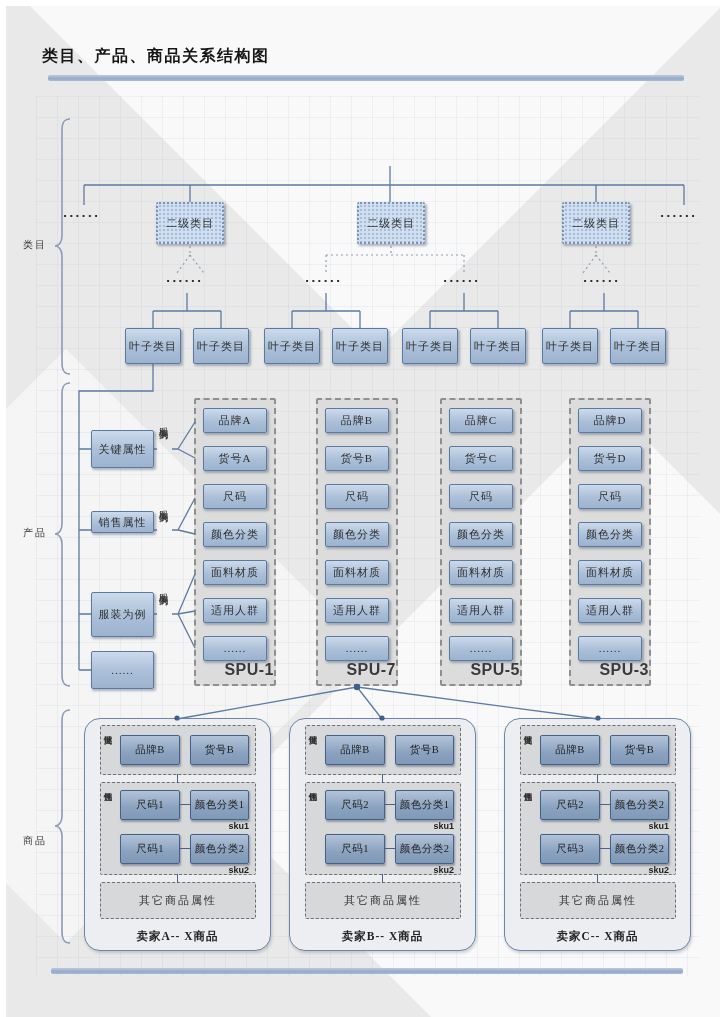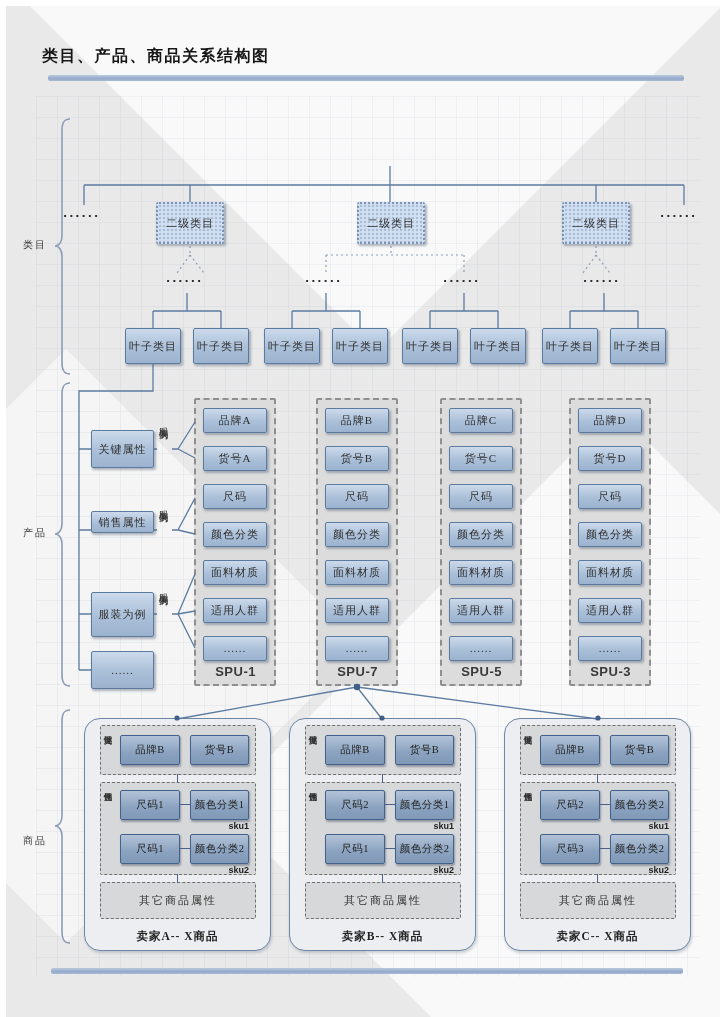--- a/index.html
+++ b/index.html
@@ -21,22 +21,22 @@
   .level2{border:2px dotted #7e93af;background-color:#cfdef0;
        background-image:radial-gradient(rgba(105,130,165,0.38) 1px,transparent 1.3px);background-size:4px 4px;}
   .dots{position:absolute;font-family:"DejaVu Sans","Liberation Sans",sans-serif;font-weight:bold;font-size:11px;
        letter-spacing:2px;color:#2b2b2b;z-index:4;}
   .seclabel{position:absolute;font-size:10px;color:#3a3a3a;letter-spacing:2px;z-index:4;}
   .vnote{position:absolute;writing-mode:vertical-rl;text-orientation:upright;font-size:9.5px;color:#333;
        letter-spacing:1px;z-index:4;line-height:1;}
   .spucol{position:absolute;top:392px;width:82px;height:288px;box-sizing:border-box;border:2px dashed #8f8f8f;
        border-radius:2px;background:#dcdcdc;z-index:2;}
   .spuitem{left:9px;width:64px;height:25px;}
-  .spuname{position:absolute;right:18px;bottom:5px;font-family:"Liberation Sans",sans-serif;font-weight:bold;
-       font-size:13px;color:#3a3a3a;letter-spacing:0.5px;}
+  .spuname{position:absolute;right:0;bottom:5px;font-family:"Liberation Sans",sans-serif;font-weight:bold;
+       font-size:16px;color:#3a3a3a;letter-spacing:0.5px;}
   .seller{position:absolute;top:712px;width:187px;height:233px;box-sizing:border-box;border:1.6px solid #6d87a5;
        border-radius:16px;background:#eceef1;box-shadow:1px 2px 3px rgba(100,110,130,0.3);z-index:2;}
   .sect{position:absolute;left:15px;width:156px;box-sizing:border-box;border:1.5px dashed #6f6f6f;
        border-radius:2px;background:#d7d8d9;}
   .sellerbox{position:absolute;box-sizing:border-box;display:flex;align-items:center;justify-content:center;
        font-size:10.5px;color:#222;letter-spacing:0.5px;border:1px solid #42618b;border-radius:2px;
        background:linear-gradient(180deg,#b2c3d8 0%,#8aa2bf 60%,#8099b7 100%);
        box-shadow:1px 1.5px 2px rgba(80,90,110,0.5);}
   .vattr{position:absolute;writing-mode:vertical-rl;text-orientation:upright;font-size:8.5px;color:#2e2e2e;line-height:1;}
   .skutag{position:absolute;font-family:"Liberation Sans",sans-serif;font-weight:bold;font-size:9px;color:#1e1e1e;

